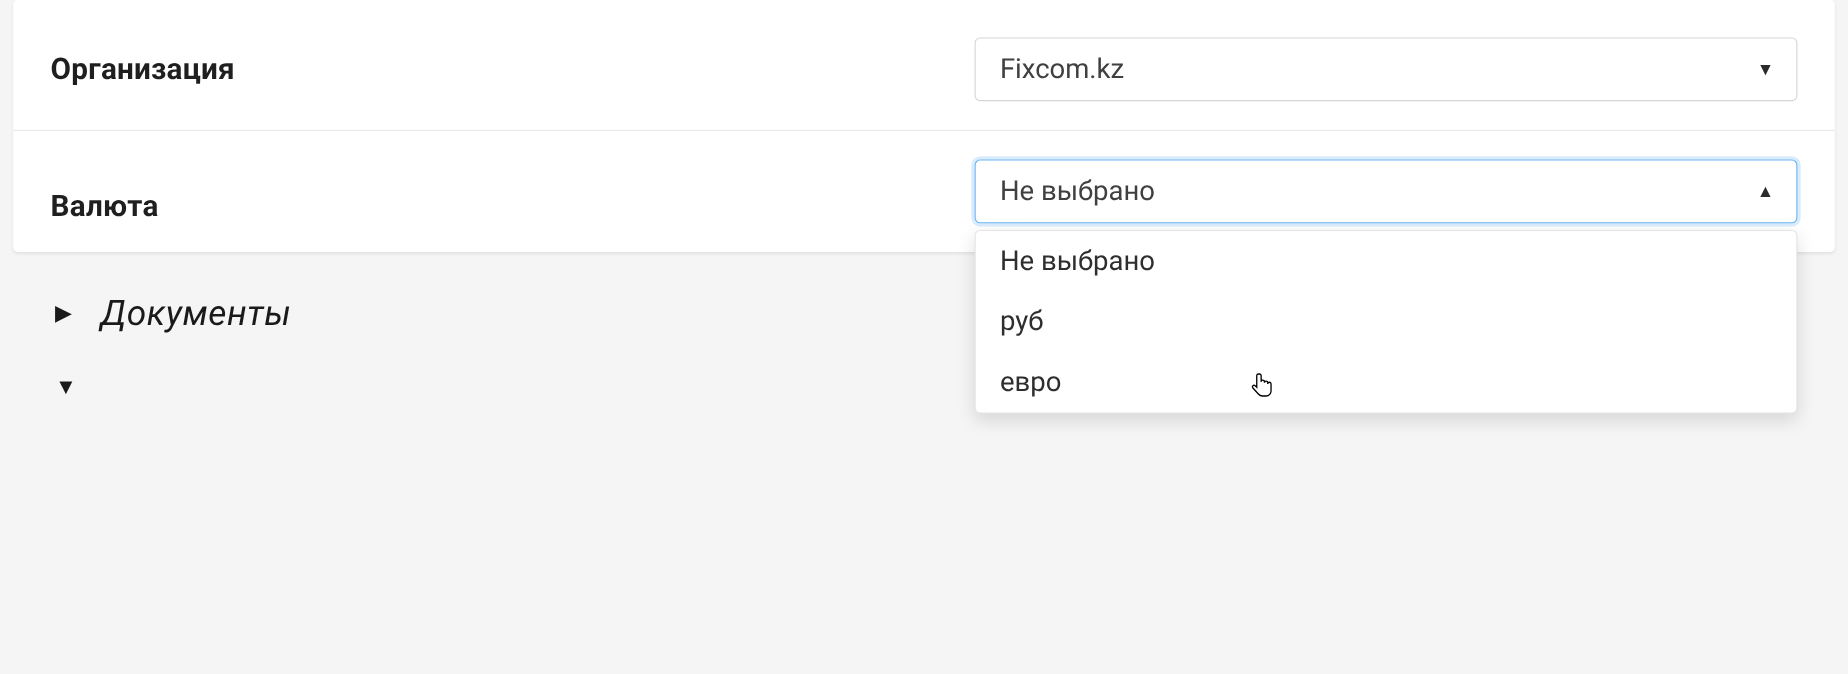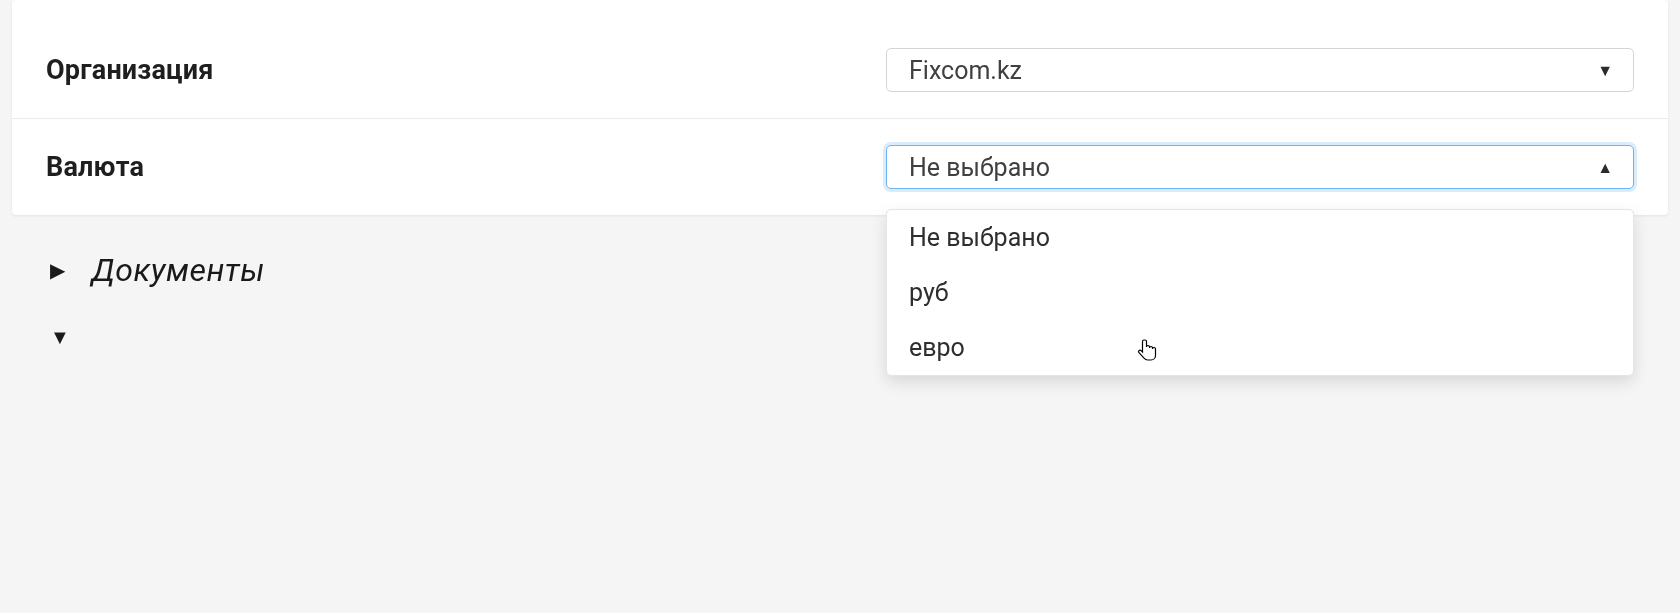--- a/index.html
+++ b/index.html
@@ -8,21 +8,21 @@
     height: 613px;
     font-family: -apple-system, BlinkMacSystemFont, "Segoe UI", Roboto, Helvetica, Arial, sans-serif;
     background: #f5f5f5;
     color: #1f1f1f;
   }
   .card {
     background: #fff;
     margin: 0 12px;
     border-radius: 4px;
     box-shadow: 0 1px 3px rgba(0,0,0,0.08);
-    padding-top: 22px;
+    padding-top: 8px;
   }
   .row {
     display: flex;
     align-items: center;
     padding: 26px 34px;
     border-bottom: 1px solid #eaeaea;
   }
   .row:last-child { border-bottom: none; }
   .row-label {
     width: 840px;
@@ -32,21 +32,21 @@
     letter-spacing: 0.2px;
   }
   .row-control {
     flex: 1;
     display: flex;
     align-items: center;
     position: relative;
   }
   .select {
     width: 100%;
-    height: 44px;
+    height: 58px;
     border: 1px solid #d5d5d5;
     border-radius: 5px;
     background: #fff;
     display: flex;
     align-items: center;
     padding: 0 22px;
     font-size: 25px;
     color: #404040;
     cursor: pointer;
     position: relative;
@@ -137,21 +137,21 @@
     <div class="row-label">Организация</div>
     <div class="row-control">
       <div class="select">
         <span>Fixcom.kz</span>
         <span class="caret">▼</span>
       </div>
     </div>
   </div>
 
 
-  <div class="row" style="border-bottom:none;">
+  <div class="row" style="border-bottom:none;align-items:flex-end;">
     <div class="row-label">Валюта</div>
     <div class="row-control">
       <div class="select open">
         <span>Не выбрано</span>
         <span class="caret">▲</span>
       </div>
       <div class="dropdown">
         <div class="option">Не выбрано</div>
         <div class="option">руб</div>
         <div class="option">евро</div>

